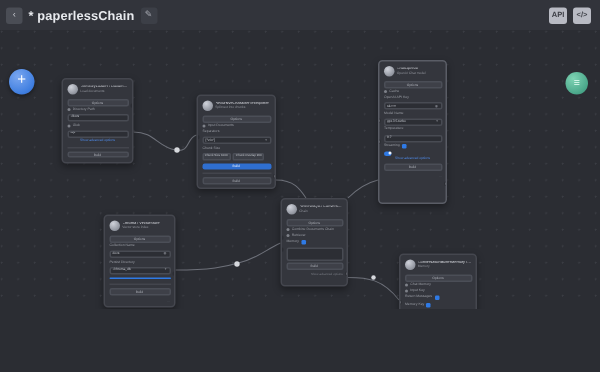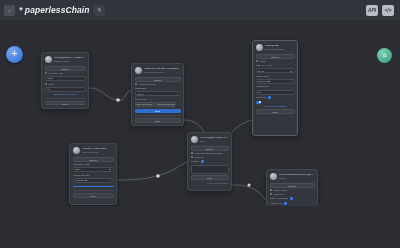--- a/index.html
+++ b/index.html
@@ -1,21 +1,21 @@
 <!DOCTYPE html>
 <html><head>
 <meta charset="utf-8">
 <style>
   * { box-sizing: border-box; margin: 0; padding: 0; }
   html, body {
     width: 400px; height: 248px; overflow: hidden;
     background: #2b2d33;
     font-family: "Liberation Sans", sans-serif;
   }
-  #app { position: relative; width: 400px; height: 206px; overflow: hidden; font-style: italic; }
+  #app { position: relative; width: 400px; height: 206px; overflow: hidden; }
 
   
   .topbar {
     position: absolute; top: 0; left: 0; width: 400px; height: 20px;
     background: #32343b;
     display: flex; align-items: center; gap: 4px;
     padding: 0 4px;
     z-index: 40;
   }
   .back-btn {

